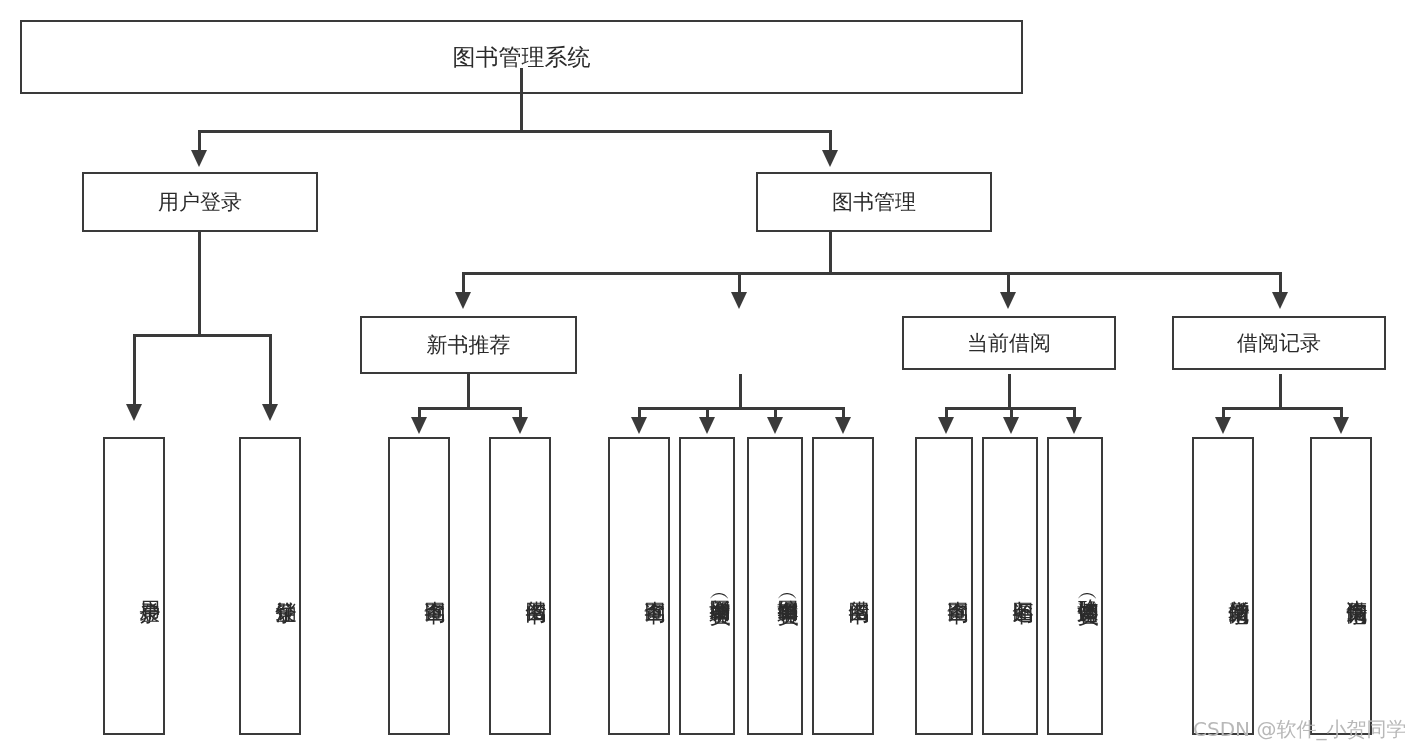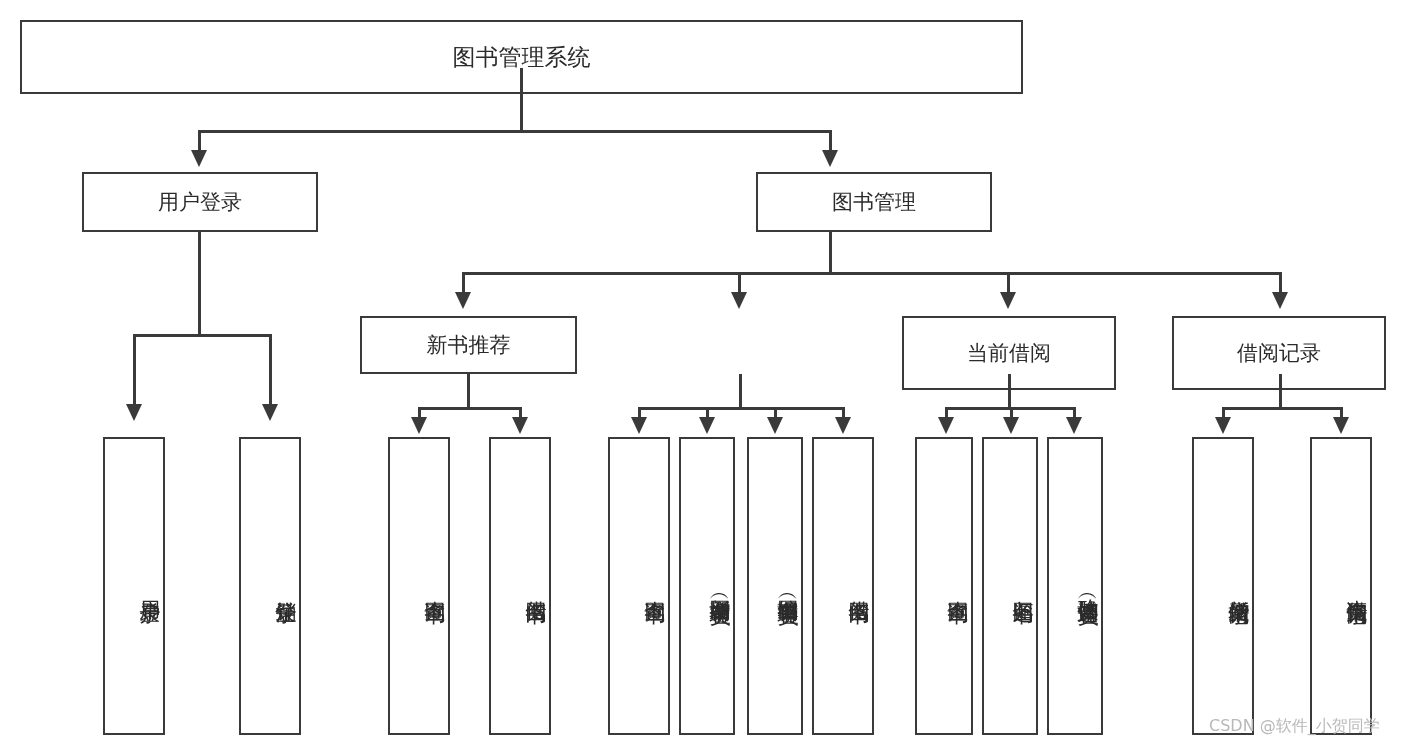--- a/index.html
+++ b/index.html
@@ -63,25 +63,24 @@
   .arrow{
     position:absolute;
     width:0;height:0;
     border-left:8px solid transparent;
     border-right:8px solid transparent;
     border-top:17px solid #3a3a3a;
   }
   
   #watermark{
     position:absolute;
-    font-size:16px;
+    font-size:20px;
     color:#b8b8b8;
     white-space:nowrap;
     user-select:none;
-    padding-left:16px;
   }
 </style>
 </head>
 <body>
 
 <div id="canvas">
 
   <div class="node root" style="left:20px;top:12px;width:1003px;height:74px;margin-top:8px;">
     <span>图书管理系统</span>
   </div>
@@ -115,24 +114,24 @@
   <div class="vline" style="left:1007px;top:272px;height:22px;"></div>
   <div class="vline" style="left:1279px;top:272px;height:22px;"></div>
   <div class="arrow" style="left:455px;top:292px;"></div>
   <div class="arrow" style="left:731px;top:292px;"></div>
   <div class="arrow" style="left:1000px;top:292px;"></div>
   <div class="arrow" style="left:1272px;top:292px;"></div>
 
   <div class="node lvl2" style="left:360px;top:316px;width:217px;height:58px;">
     <span>新书推荐</span>
   </div>
-  <div class="node lvl2" style="left:902px;top:316px;width:214px;height:74px;">
+  <div class="node lvl2" style="left:902px;top:316px;width:214px;height:54px;">
     <span>当前借阅</span>
   </div>
-  <div class="node lvl2" style="left:1172px;top:316px;width:214px;height:74px;">
+  <div class="node lvl2" style="left:1172px;top:316px;width:214px;height:54px;">
     <span>借阅记录</span>
   </div>
 
   <div class="vline" style="left:467px;top:374px;height:36px;"></div>
   <div class="hline" style="left:418px;top:407px;width:104px;"></div>
   <div class="vline" style="left:418px;top:407px;height:12px;"></div>
   <div class="vline" style="left:519px;top:407px;height:12px;"></div>
   <div class="arrow" style="left:411px;top:417px;"></div>
   <div class="arrow" style="left:512px;top:417px;"></div>
 

